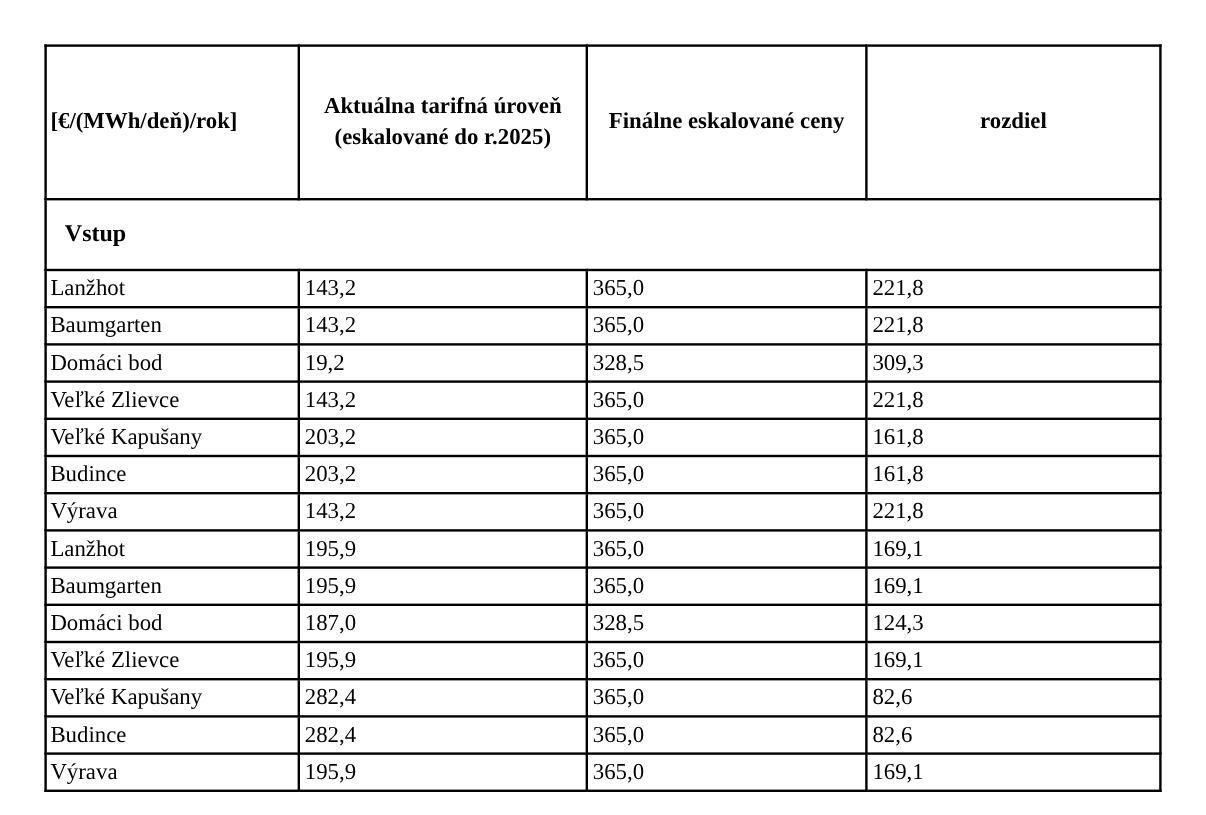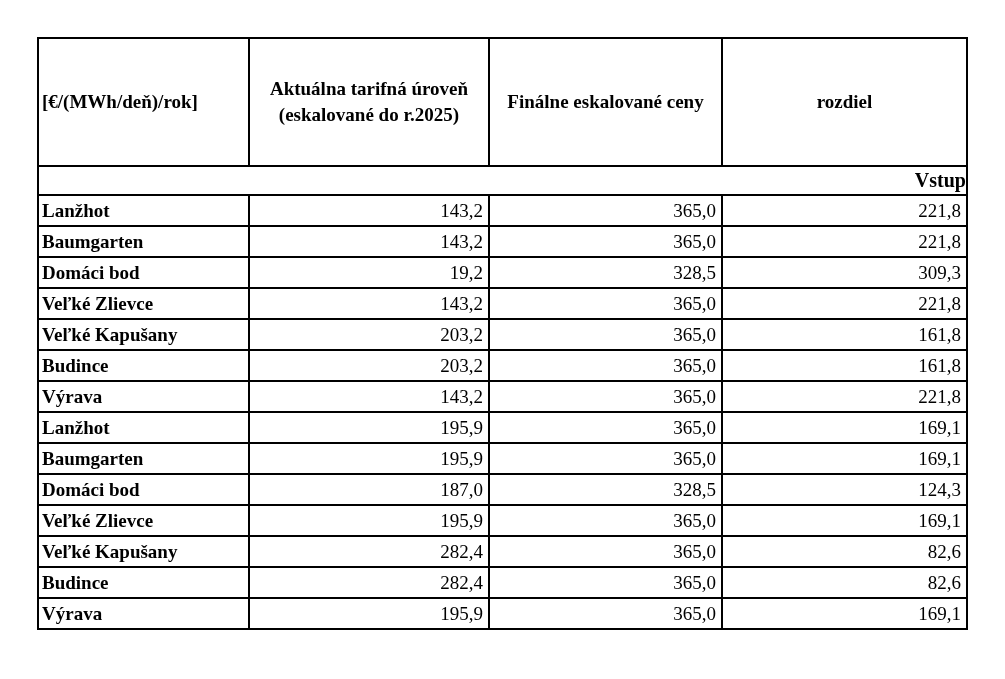--- a/index.html
+++ b/index.html
@@ -40,34 +40,32 @@
     padding: 2px 4px 2px 3px;
     height: 122px;
   }
   th.col-header {
     text-align: center;
     vertical-align: middle;
     font-weight: bold;
     padding: 2px 14px;
   }
   tr.section-row td {
-    text-align: right;
+    text-align: left;
     font-weight: bold;
     font-size: 20px;
     height: 24px;
-    padding: 0;
+    padding: 15px;
   }
   td.name-cell {
     text-align: left;
     padding: 1px 4px 1px 3px;
     height: 27px;
-    font-weight: bold;
   }
   td.num-cell {
-    text-align: right;
     padding: 1px 5px 1px 4px;
     height: 27px;
   }
 </style>
 </head>
 <body>
 
 <div class="page">
   <table class="tariff-table">
     <colgroup>

